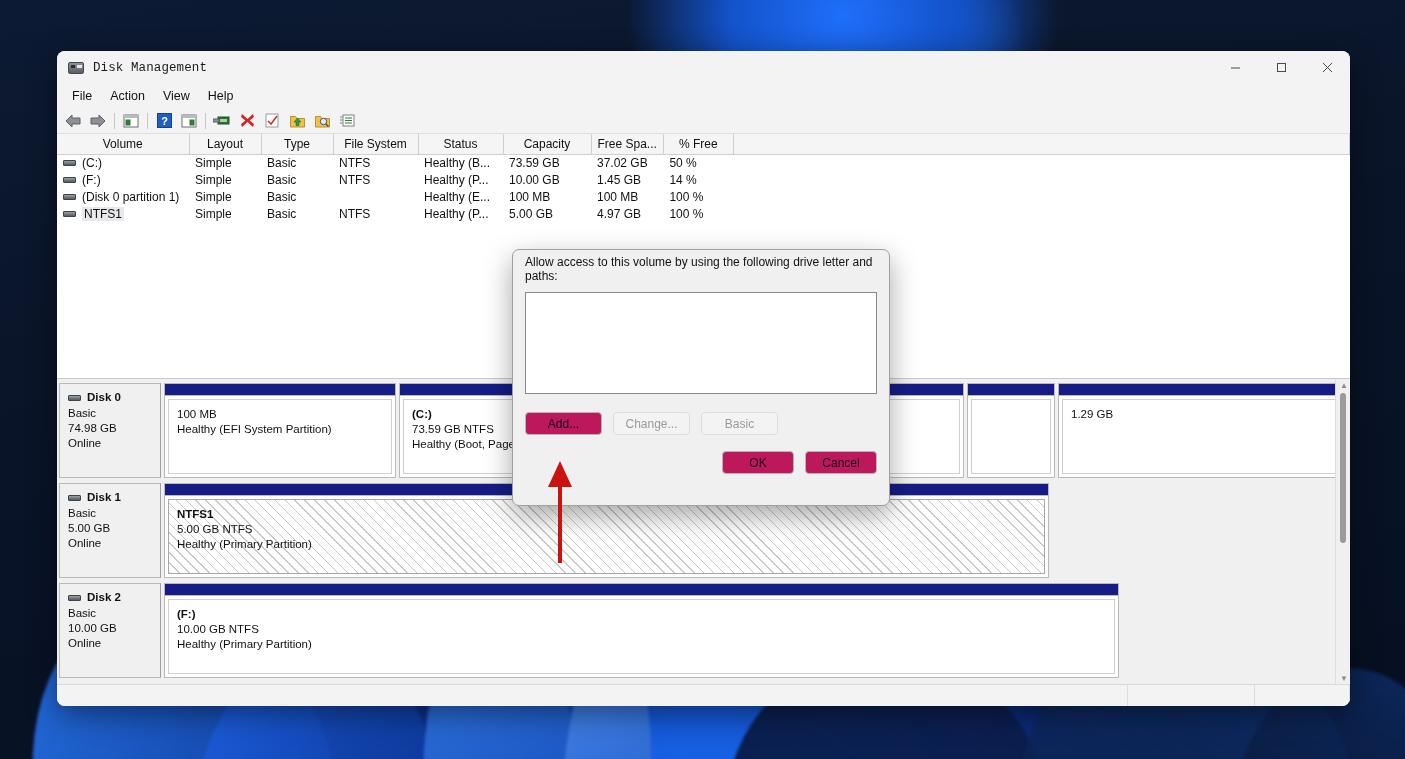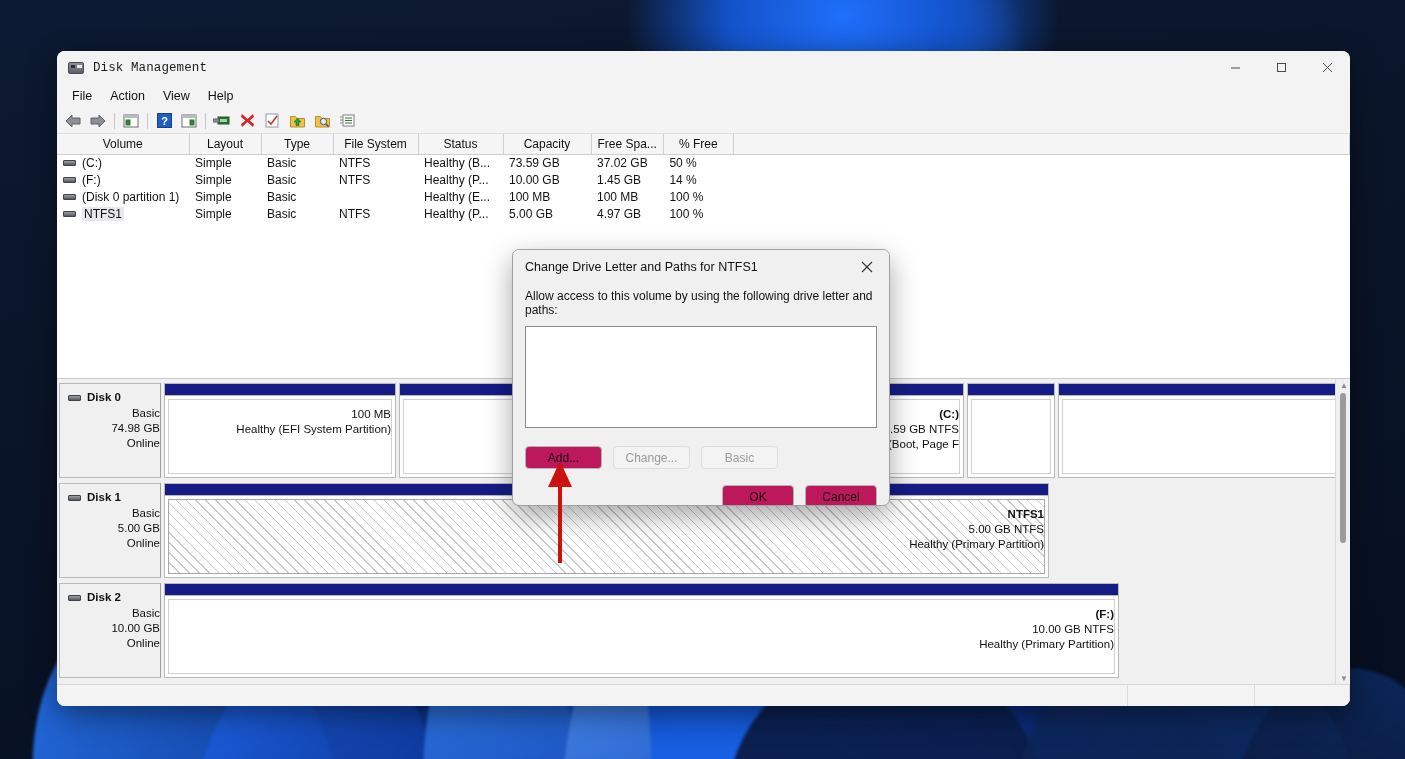--- a/index.html
+++ b/index.html
@@ -119,21 +119,21 @@
   }
   .selname { background: #e9e9ed; padding: 0 2px; }
 
   
   #diskpane {
     flex: 1 1 auto;
     background: #f0f0f0;
     position: relative; overflow: hidden;
     display: flex;
   }
-  #diskscroll { flex: 1 1 auto; overflow: hidden; padding: 4px 0 0 2px; text-align: right; }
+  #diskscroll { flex: 1 1 auto; overflow: hidden; padding: 4px 0 0 2px; }
   .diskrow { display: flex; height: 95px; margin-bottom: 5px; }
   .diskinfo {
     width: 102px; flex: 0 0 102px; background: #f0f0f0;
     border: 1px solid #b9b9b9; border-right: 1px solid #9f9f9f;
     padding: 6px 0 0 8px; font-size: 11.5px; color: #111; line-height: 15px;
   }
   .diskinfo .dk { display: flex; align-items: center; gap: 6px; font-weight: bold; margin-bottom: 1px; }
   .diskinfo .dkglyph {
     width: 13px; height: 6px; border-radius: 1px;
     background: linear-gradient(#9aa0a6,#54595f); border: 1px solid #3f4348;
@@ -516,29 +516,20 @@
 
 
   <div id="statusbar">
     <div class="cell" style="flex:0 0 1071px"></div>
     <div class="cell" style="flex:0 0 127px"></div>
     <div class="cell" style="flex:1 1 auto"></div>
   </div>
 </div>
 
 <div id="dialog">
-  <div id="dlgtitle">
-    <div class="t">Change Drive Letter and Paths for NTFS1</div>
-    <div id="dlgclose">
-      <svg width="12" height="12" viewBox="0 0 12 12">
-          <line x1="1" y1="1" x2="11" y2="11" stroke="currentColor" stroke-width="1.1"></line>
-          <line x1="11" y1="1" x2="1" y2="11" stroke="currentColor" stroke-width="1.1"></line>
-        </svg>
-    </div>
-  </div>
   <div id="dlgbody">
     <div class="desc">Allow access to this volume by using the following drive letter and paths:</div>
     <div id="dlglist"></div>
     <div id="dlgbtnrow">
       <div class="btn">Add...</div>
       <div class="btn disabled">Change...</div>
       <div class="btn disabled">Basic</div>
     </div>
   </div>
   <div id="dlgfooter">

